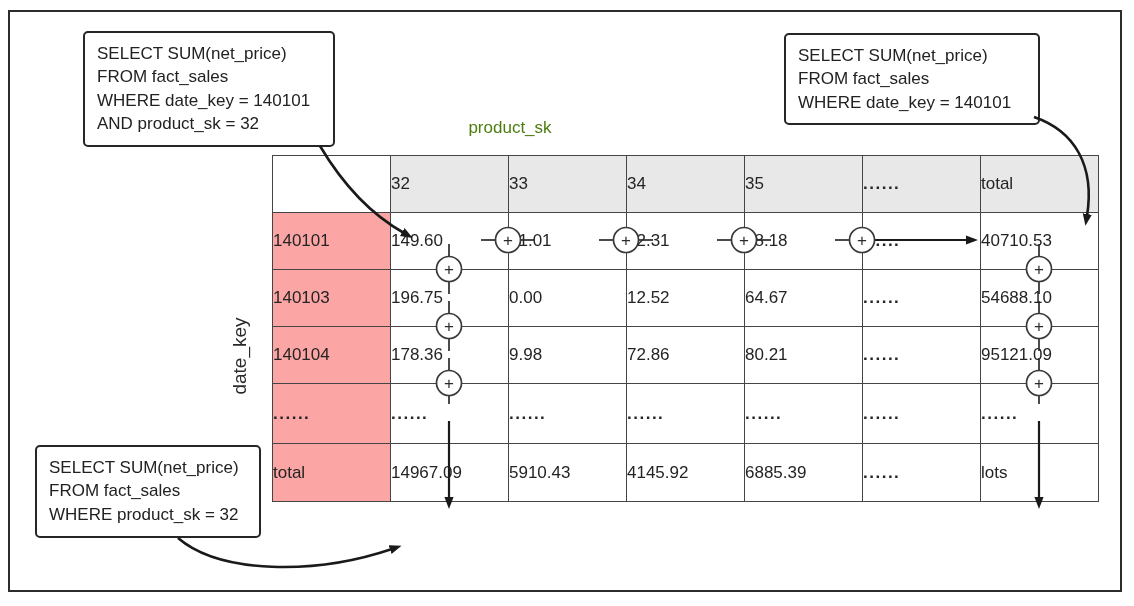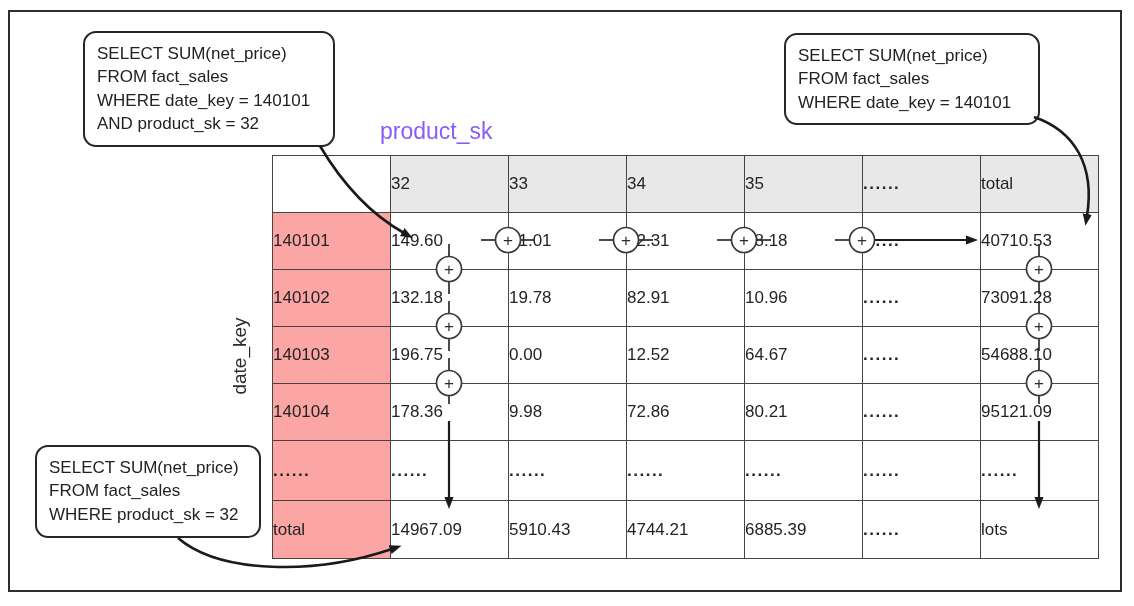--- a/index.html
+++ b/index.html
@@ -1,28 +1,28 @@
 <!DOCTYPE html>
 <html><head>
 <meta charset="utf-8">
 <style>
   html,body{margin:0;padding:0;background:#ffffff;}
   body{width:1134px;height:606px;position:relative;overflow:hidden;
        font-family:"Liberation Sans", sans-serif;color:#242424;}
   .frame{position:absolute;left:8px;top:10px;width:1110px;height:578px;
          border:2px solid #2d2d2d;background:#fff;}
   .callout{position:absolute;box-sizing:border-box;background:#fff;
-           border:2px solid #262626;border-radius:13px;padding:9px 12px;
+           border:2px solid #262626;border-radius:5px;padding:9px 12px;
            font-size:17px;line-height:1.38;color:#222;z-index:3;}
   .callout .sql-line{white-space:nowrap;}
   .co-tl{left:83px;top:31px;width:252px;height:116px;}
   .co-tr{left:784px;top:33px;width:256px;height:92px;}
   .co-bl{left:35px;top:445px;width:226px;height:93px;}
-  .axis-col{position:absolute;left:380px;top:118px;width:260px;
-            font-size:23px;color:#8b5cf6;z-index:2;}
+  .axis-col{position:absolute;left:380px;top:118px;width:260px;text-align:center;
+            font-size:17px;color:#4d7c0f;z-index:2;}
   .axis-row{position:absolute;left:180px;top:345px;width:120px;height:22px;
             text-align:center;font-size:19px;color:#2a2a2a;
             transform:rotate(-90deg);z-index:2;}
   table.matrix{position:absolute;left:272px;top:155px;border-collapse:collapse;
                table-layout:fixed;z-index:1;}
   table.matrix td{width:118px;box-sizing:border-box;border:1.5px solid #454545;
                   text-align:left;font-size:17px;color:#242424;padding:0;}
   table.matrix tr{height:57px;}
   table.matrix tr.r-dots{height:60px;}
   table.matrix tr.r-total{height:58px;}
@@ -73,29 +73,20 @@
   <tr>
     <td class="rhead">140101</td>
     <td class="vcell">149.60</td>
     <td class="vcell">31.01</td>
     <td class="vcell">62.31</td>
     <td class="vcell">28.18</td>
     <td class="vcell dots">......</td>
     <td class="vcell">40710.53</td>
   </tr>
   <tr>
-    <td class="rhead">140102</td>
-    <td class="vcell">132.18</td>
-    <td class="vcell">19.78</td>
-    <td class="vcell">82.91</td>
-    <td class="vcell">10.96</td>
-    <td class="vcell dots">......</td>
-    <td class="vcell">73091.28</td>
-  </tr>
-  <tr>
     <td class="rhead">140103</td>
     <td class="vcell">196.75</td>
     <td class="vcell">0.00</td>
     <td class="vcell">12.52</td>
     <td class="vcell">64.67</td>
     <td class="vcell dots">......</td>
     <td class="vcell">54688.10</td>
   </tr>
   <tr>
     <td class="rhead">140104</td>
@@ -112,21 +103,21 @@
     <td class="vcell dots">......</td>
     <td class="vcell dots">......</td>
     <td class="vcell dots">......</td>
     <td class="vcell dots">......</td>
     <td class="vcell dots">......</td>
   </tr>
   <tr class="r-total">
     <td class="rhead">total</td>
     <td class="vcell">14967.09</td>
     <td class="vcell">5910.43</td>
-    <td class="vcell">4744.21</td>
+    <td class="vcell">4145.92</td>
     <td class="vcell">6885.39</td>
     <td class="vcell dots">......</td>
     <td class="vcell">lots</td>
   </tr>
 </tbody>
   </table>
 
 <svg class="overlay" width="1134" height="606" viewBox="0 0 1134 606">
   <defs>
     <marker id="ah" markerUnits="userSpaceOnUse" markerWidth="14" markerHeight="12" refX="2" refY="5" orient="auto">

